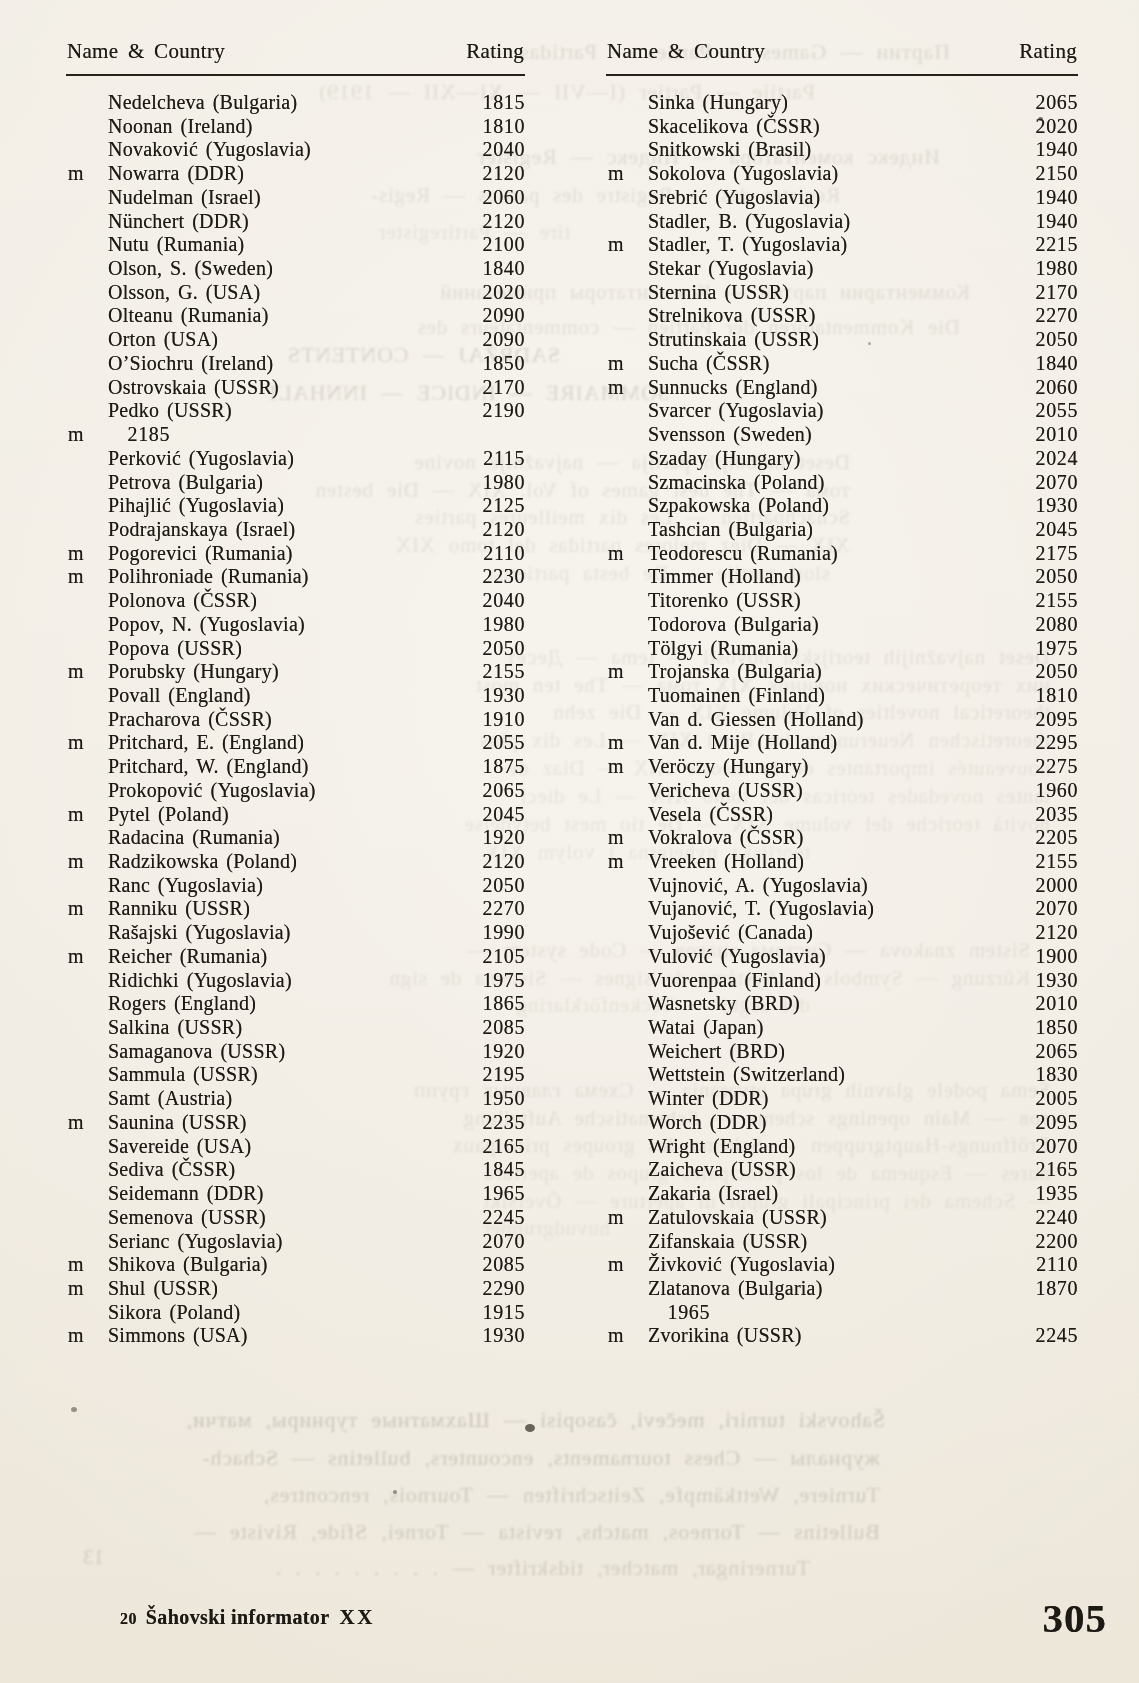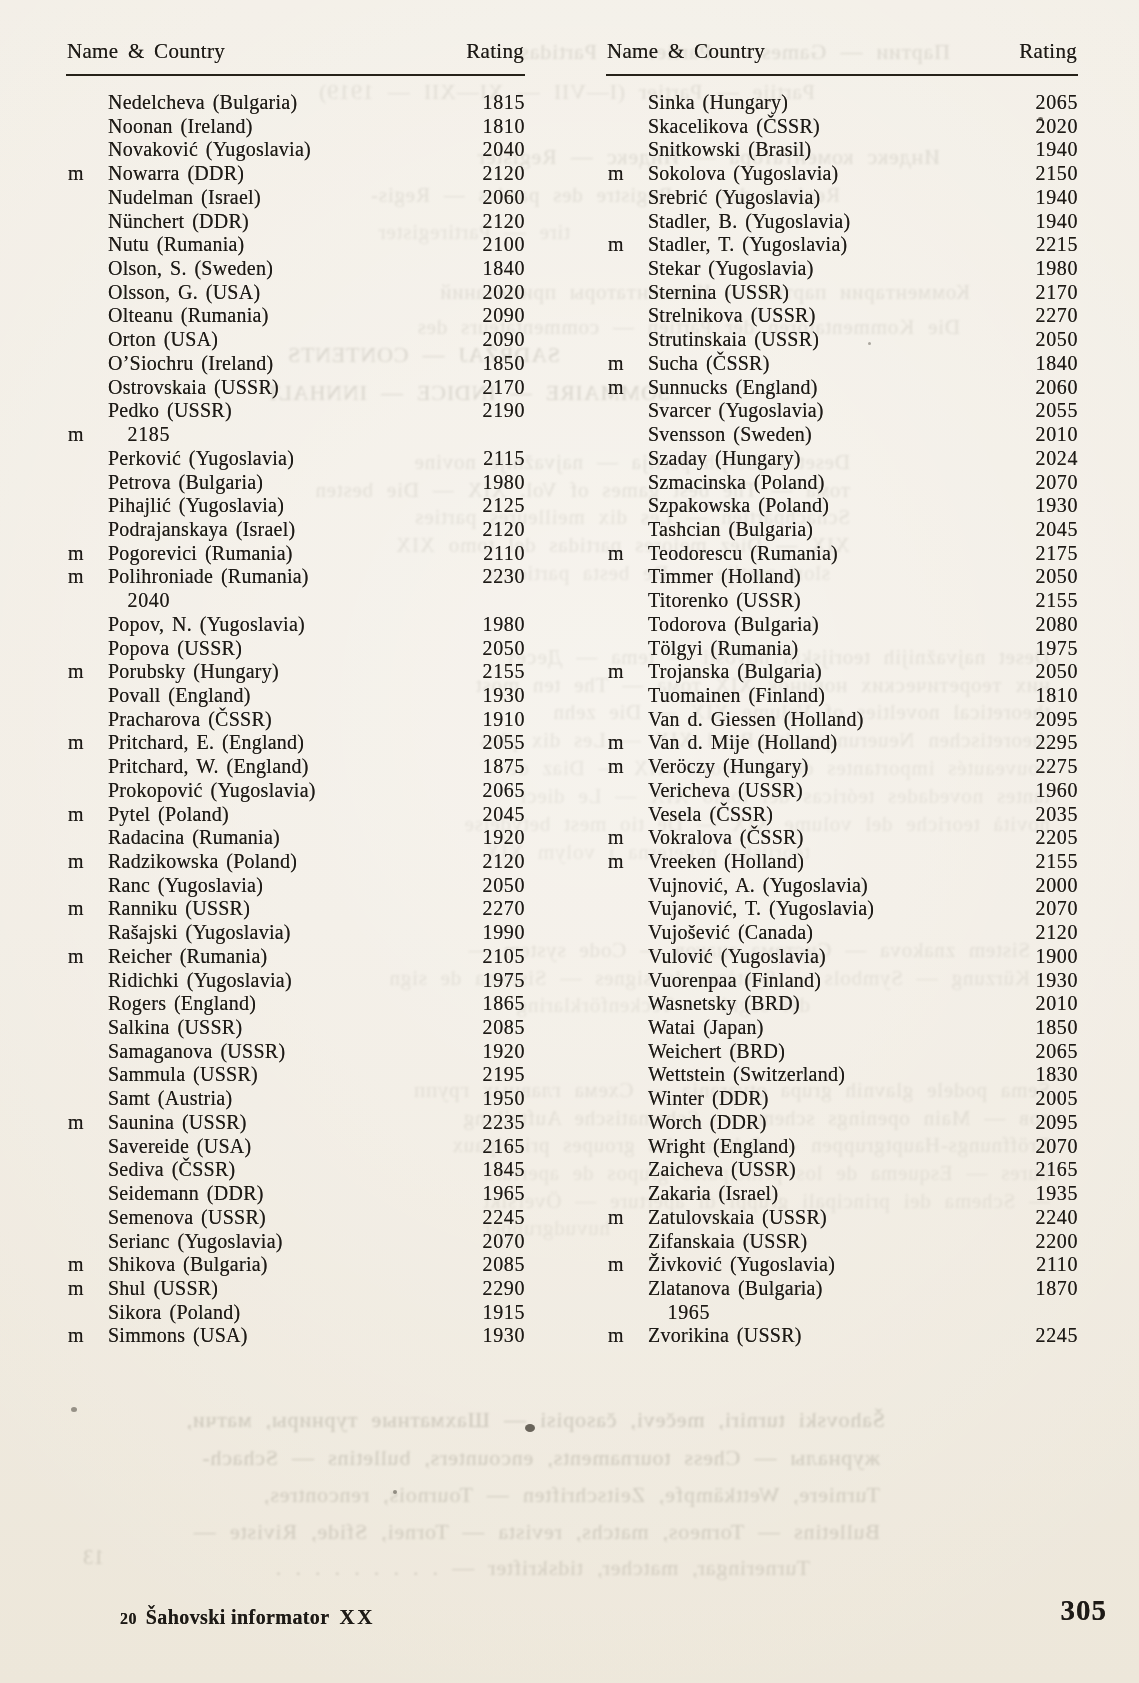--- a/index.html
+++ b/index.html
@@ -50,21 +50,21 @@
   
   .footer-left{
     position:absolute;left:120px;top:1605px;z-index:2;
     font-weight:bold;font-size:20px;letter-spacing:0.4px;
     text-shadow:0 0 0.5px rgba(25,20,14,0.7);
   }
   .footer-left .sig{font-size:16px;margin-right:9px;}
   .footer-left .vol{margin-left:10px;letter-spacing:2.5px;font-size:21px;}
   .footer-right{
     position:absolute;right:32px;top:1594px;z-index:2;
-    font-weight:bold;font-size:29px;letter-spacing:1px;
+    font-weight:bold;font-size:41px;letter-spacing:1px;
     text-shadow:0 0 0.5px rgba(25,20,14,0.7);
   }
   
   .speck{position:absolute;background:#3c372e;border-radius:50%;z-index:1;}
   .speck.s1{left:1038px;top:117px;width:5px;height:4px;opacity:.7;}
   .speck.s2{left:525px;top:1424px;width:10px;height:8px;opacity:.75;}
   .speck.s3{left:71px;top:1407px;width:6px;height:5px;opacity:.5;}
   .speck.s4{left:393px;top:1490px;width:4px;height:4px;opacity:.5;}
   .speck.s5{left:868px;top:342px;width:3px;height:3px;opacity:.4;}
 </style>
@@ -225,20 +225,21 @@
           <span class="name">Pogorevici (Rumania)</span>
           <span class="rating">2110</span>
         </div>
         <div class="row">
           <span class="m">m</span>
           <span class="name">Polihroniade (Rumania)</span>
           <span class="rating">2230</span>
         </div>
         <div class="row">
           <span class="m"></span>
+          <span class="name">Polonova (ČSSR)</span>
           <span class="rating">2040</span>
         </div>
         <div class="row">
           <span class="m"></span>
           <span class="name">Popov, N. (Yugoslavia)</span>
           <span class="rating">1980</span>
         </div>
         <div class="row">
           <span class="m"></span>
           <span class="name">Popova (USSR)</span>

